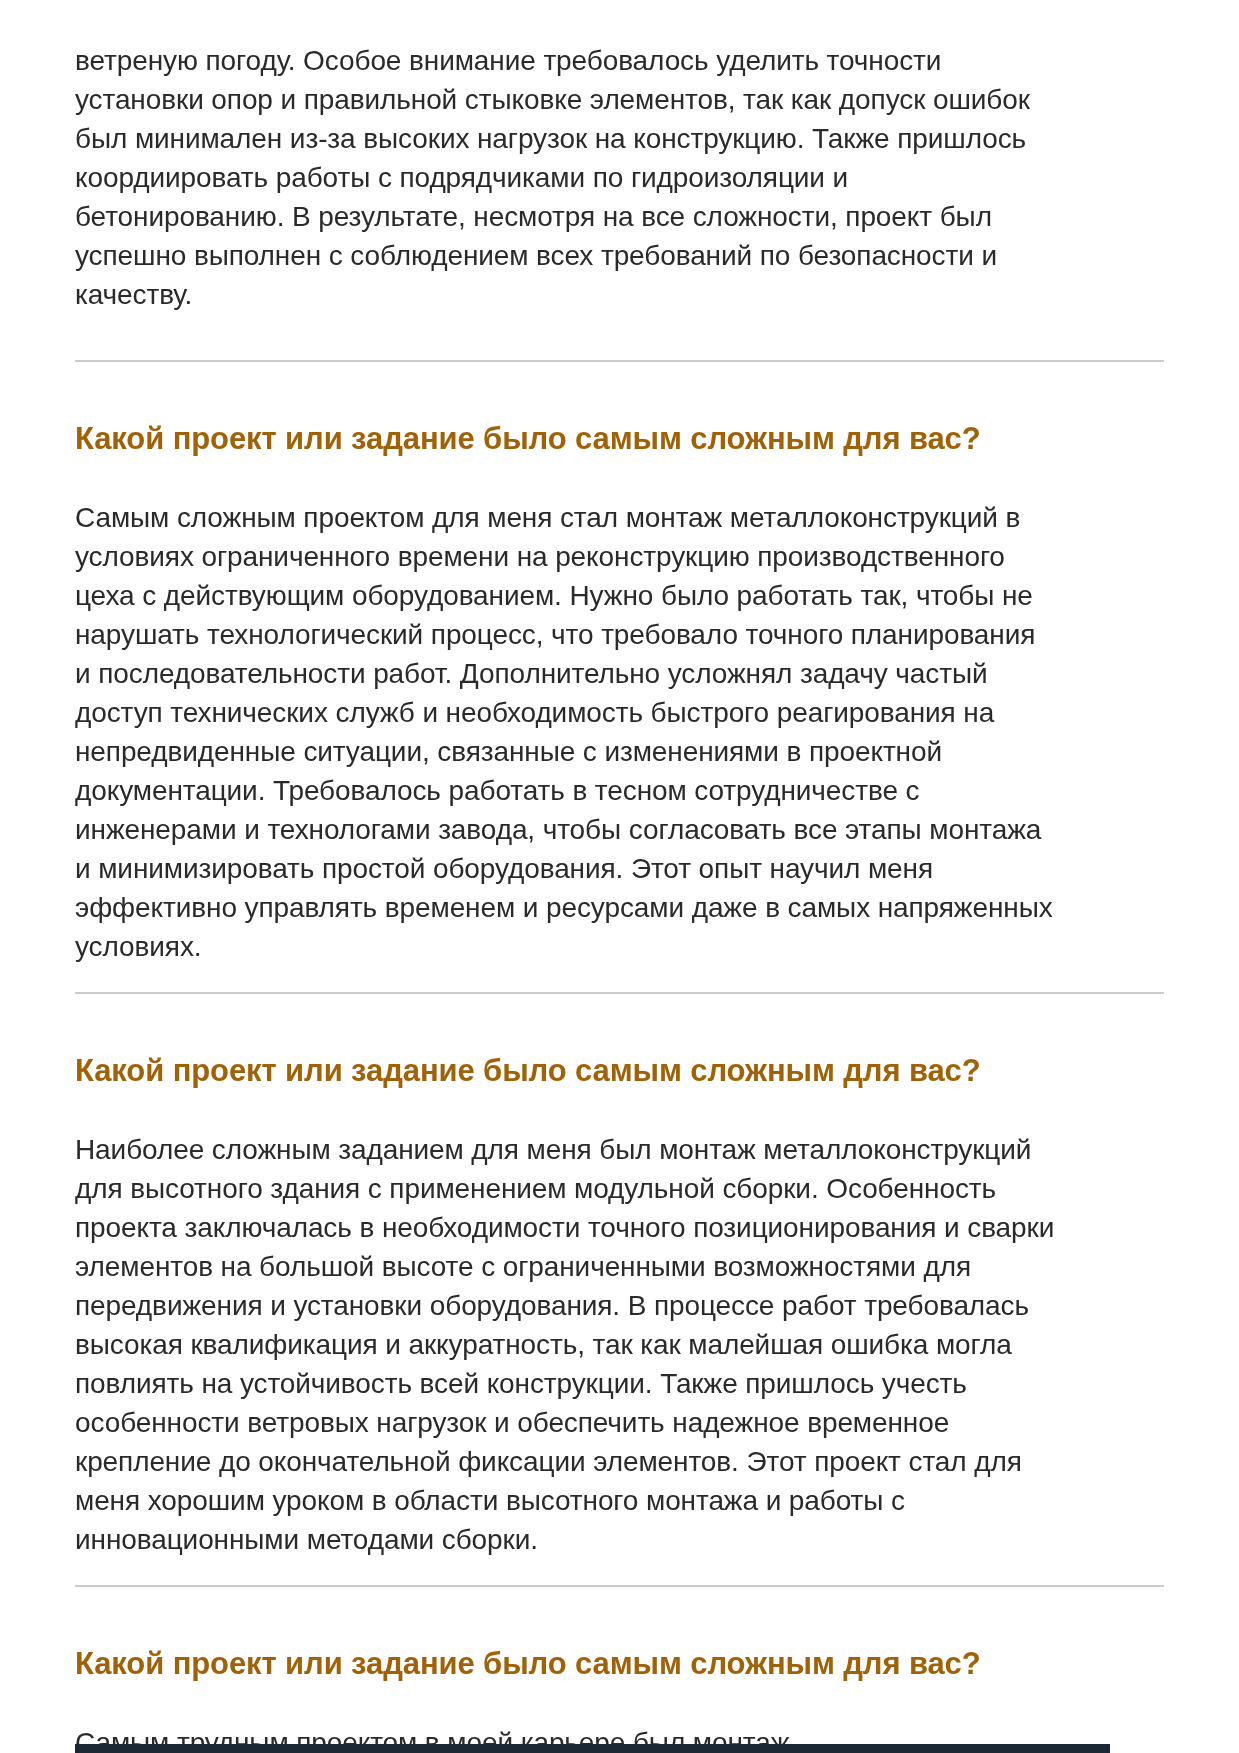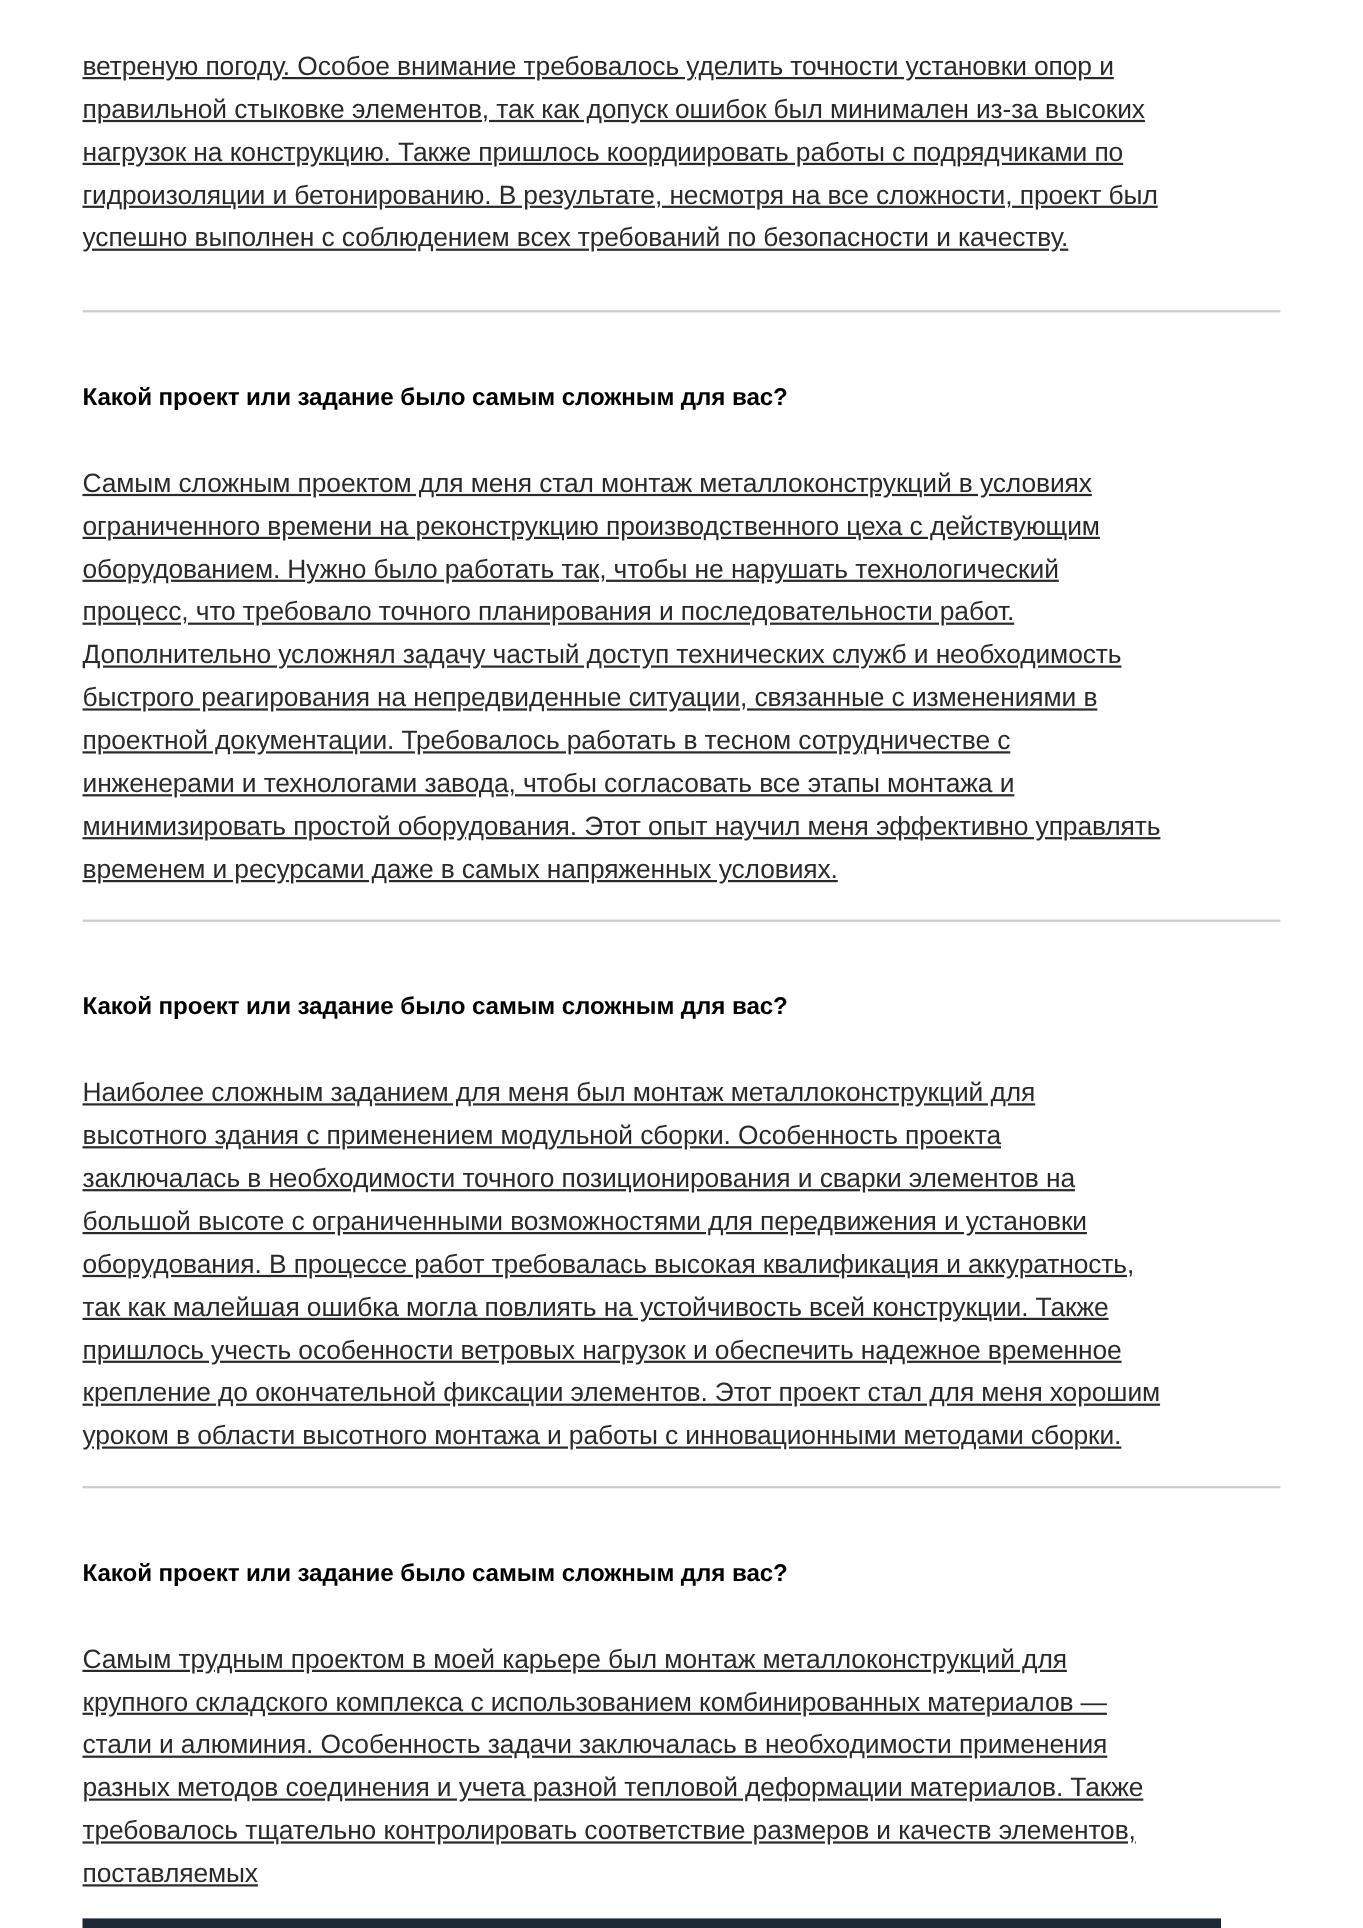--- a/index.html
+++ b/index.html
@@ -17,42 +17,41 @@
     box-sizing: border-box;
   }
   .content {
     box-sizing: border-box;
     padding: 41px 75px 0 75px;
     width: 100%;
   }
   .body-text {
     margin: 0;
     max-width: 982px;
-    font-size: 24px;
+    font-size: 28px;
     line-height: 39px;
     color: #2a2a2a;
     letter-spacing: -0.1px;
-    text-decoration: underline;
   }
   .intro-paragraph {
     margin-bottom: 46px;
   }
   .qa-divider {
     height: 2px;
     width: 100%;
     background: #c8ccd0;
     border: none;
     margin: 0;
   }
   .qa-question {
     margin: 62px 0 0 0;
-    font-size: 22px;
+    font-size: 31px;
     line-height: 30px;
     font-weight: 700;
-    color: #000000;
+    color: #a16207;
     letter-spacing: -0.1px;
   }
   .qa-answer {
     margin: 44px 0 26px 0;
   }
   .qa-answer.last {
     margin-bottom: 0;
   }
   .partial-dark-bar {
     position: absolute;

